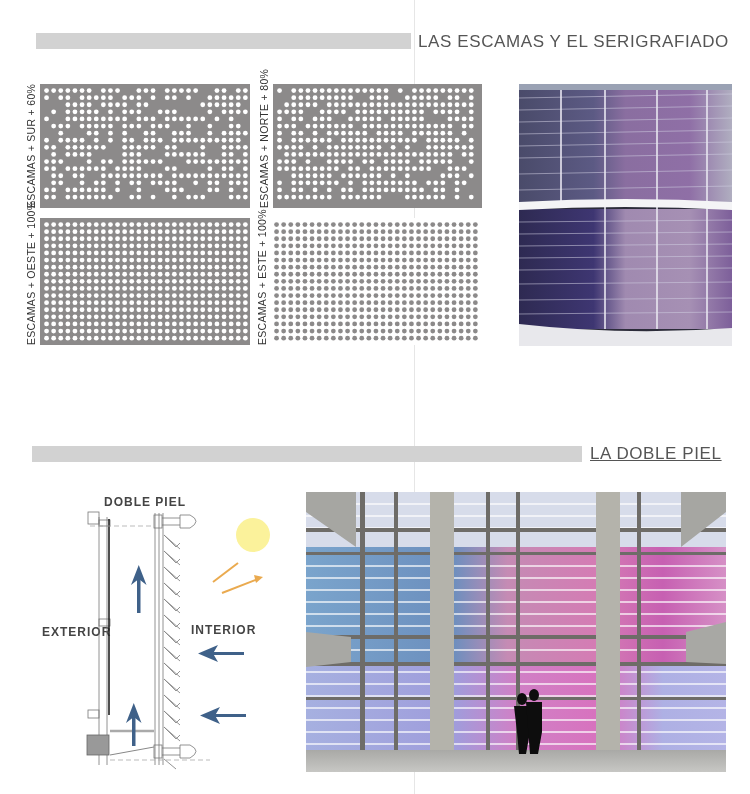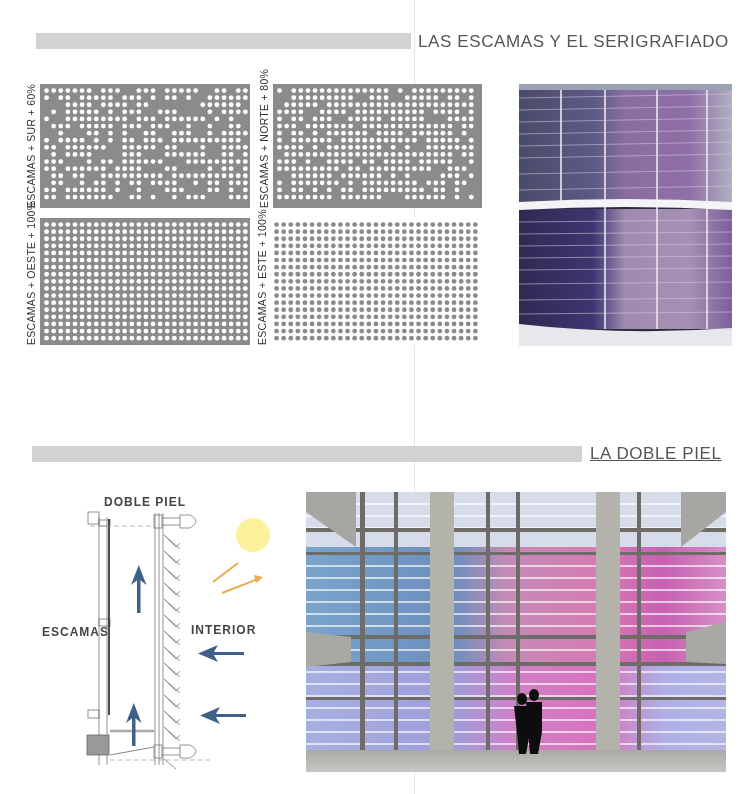--- a/index.html
+++ b/index.html
@@ -1767,21 +1767,21 @@
     <path d="M0 118 Q106 112 213 118 L213 126 Q106 120 0 126 Z" fill="#f4f4f6"></path>
     <path d="M0 240 Q106 252 213 244 L213 262 L0 262 Z" fill="#e8e8ec"></path>
     <rect x="0" y="0" width="213" height="6" fill="#9aa2b4"></rect>
   </svg>
 </div>
 
 <div class="section-bar" style="left:32px; top:446px; width:550px; height:16px;"></div>
 <div class="section-title" style="left:590px; top:444px;text-decoration:underline;">LA DOBLE PIEL</div>
 
 <div class="diag-label" style="left:104px; top:495px;">DOBLE PIEL</div>
-<div class="diag-label" style="left:42px; top:625px;">ESCAMAS</div>
+<div class="diag-label" style="left:42px; top:625px;">EXTERIOR</div>
 <div class="diag-label" style="left:191px; top:623px;">INTERIOR</div>
 
 <div class="panel" style="left:30px; top:505px; width:250px; height:265px;">
   <svg width="250" height="265" viewBox="0 0 250 265">
 
     <g stroke="#777" fill="none" stroke-width="0.8">
       <line x1="69" y1="12" x2="69" y2="260"></line>
       <line x1="77" y1="12" x2="77" y2="260"></line>
       <rect x="58" y="7" width="11" height="12"></rect>
       <rect x="69" y="15" width="11" height="6"></rect>

